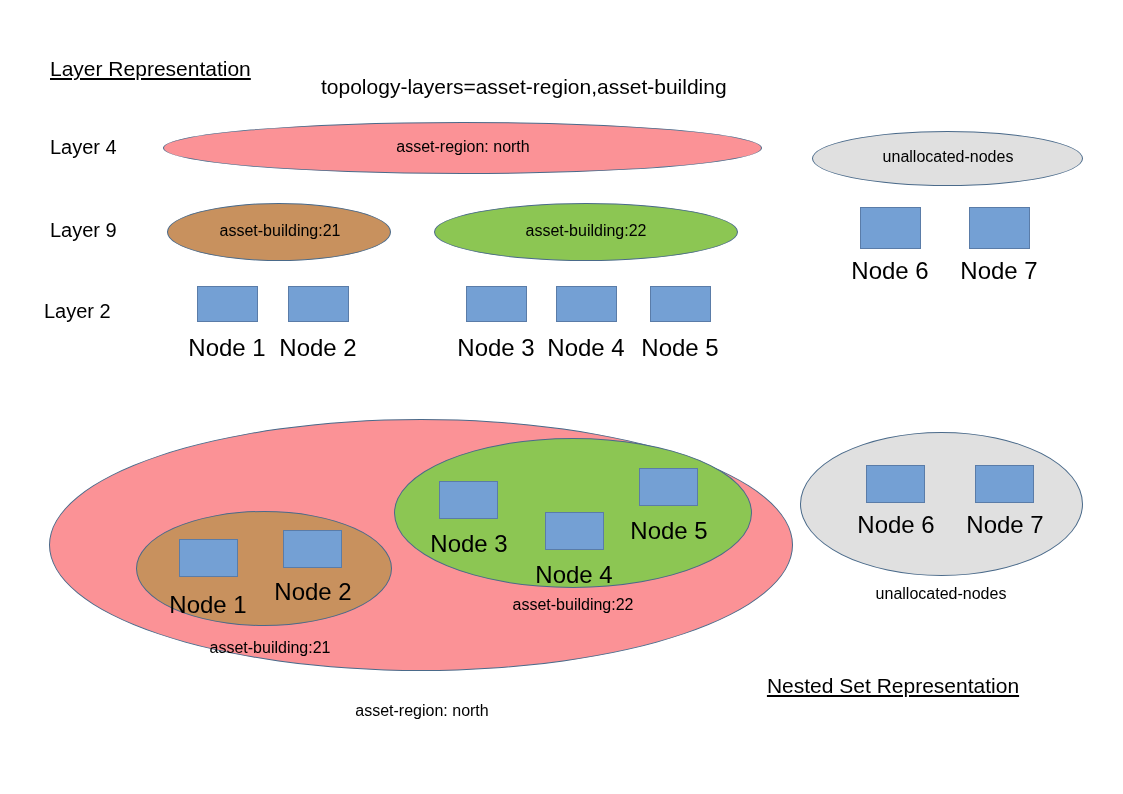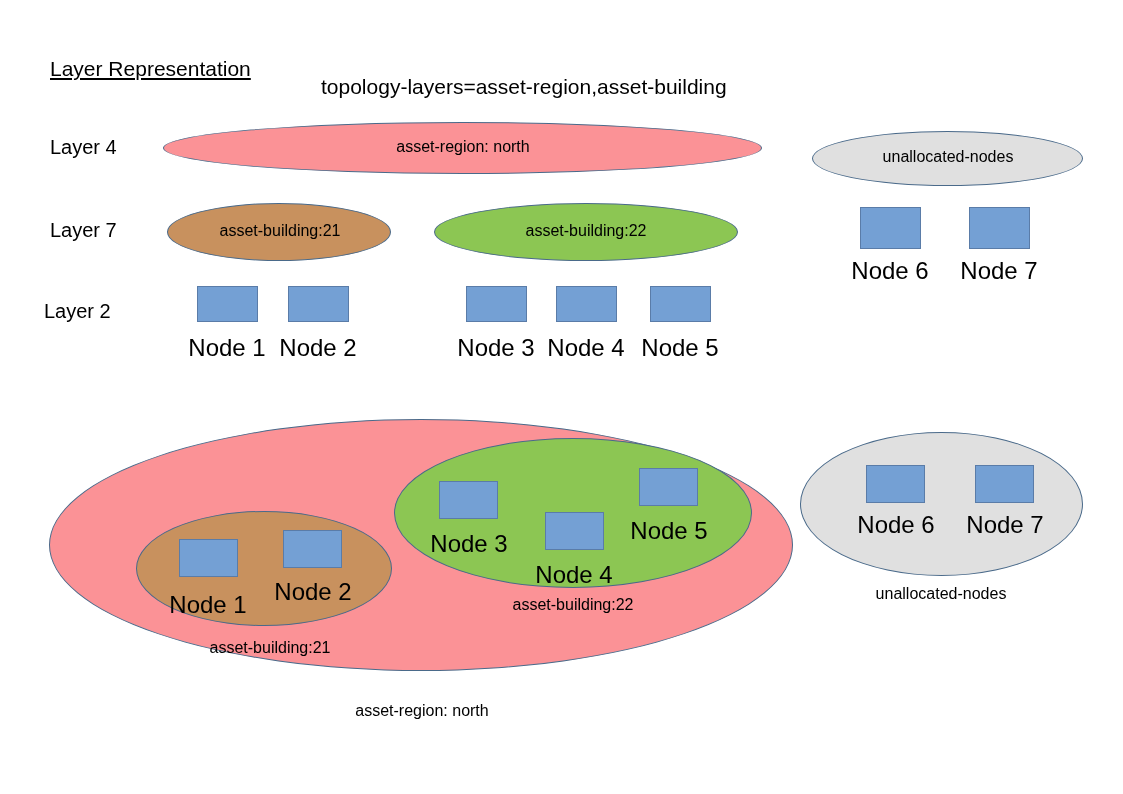--- a/index.html
+++ b/index.html
@@ -55,21 +55,21 @@
 </head>
 <body>
 
 <div id="canvas">
 
   <div class="txt t-title" style="left:50px; top:58px;">Layer Representation</div>
 
   <div class="txt t-formula" style="left:321px; top:76px;">topology-layers=asset-region,asset-building</div>
 
   <div class="txt t-layer" style="left:50px; top:137px;">Layer 4</div>
-  <div class="txt t-layer" style="left:50px; top:220px;">Layer 7</div>
+  <div class="txt t-layer" style="left:50px; top:220px;">Layer 9</div>
   <div class="txt t-layer" style="left:44px; top:301px;">Layer 2</div>
 
   <div class="shape ellipse" style="left:163px; top:122px; width:599px; height:52px; background:#fb9296;"></div>
   <div class="txt t-ellipse-label center" style="left:463px; top:139px;">asset-region: north</div>
 
   <div class="shape ellipse" style="left:812px; top:131px; width:271px; height:55px; background:#e0e0e0;"></div>
   <div class="txt t-ellipse-label center" style="left:948px; top:149px;">unallocated-nodes</div>
 
   <div class="shape ellipse" style="left:167px; top:203px; width:224px; height:58px; background:#c8915e;"></div>
   <div class="txt t-ellipse-label center" style="left:280px; top:223px;">asset-building:21</div>
@@ -128,14 +128,15 @@
   <div class="shape ellipse" style="left:800px; top:432px; width:283px; height:144px; background:#e0e0e0;"></div>
 
   <div class="shape rect-node" style="left:866px; top:465px; width:59px; height:38px; background:#74a0d4;"></div>
   <div class="txt t-node center" style="left:896px; top:513px;">Node 6</div>
 
   <div class="shape rect-node" style="left:975px; top:465px; width:59px; height:38px; background:#74a0d4;"></div>
   <div class="txt t-node center" style="left:1005px; top:513px;">Node 7</div>
 
   <div class="txt t-ellipse-label center" style="left:941px; top:586px;">unallocated-nodes</div>
 
+  <div class="txt t-title center" style="left:893px; top:675px;">Nested Set Representation</div>
 
 </div>
 
 </body></html>

